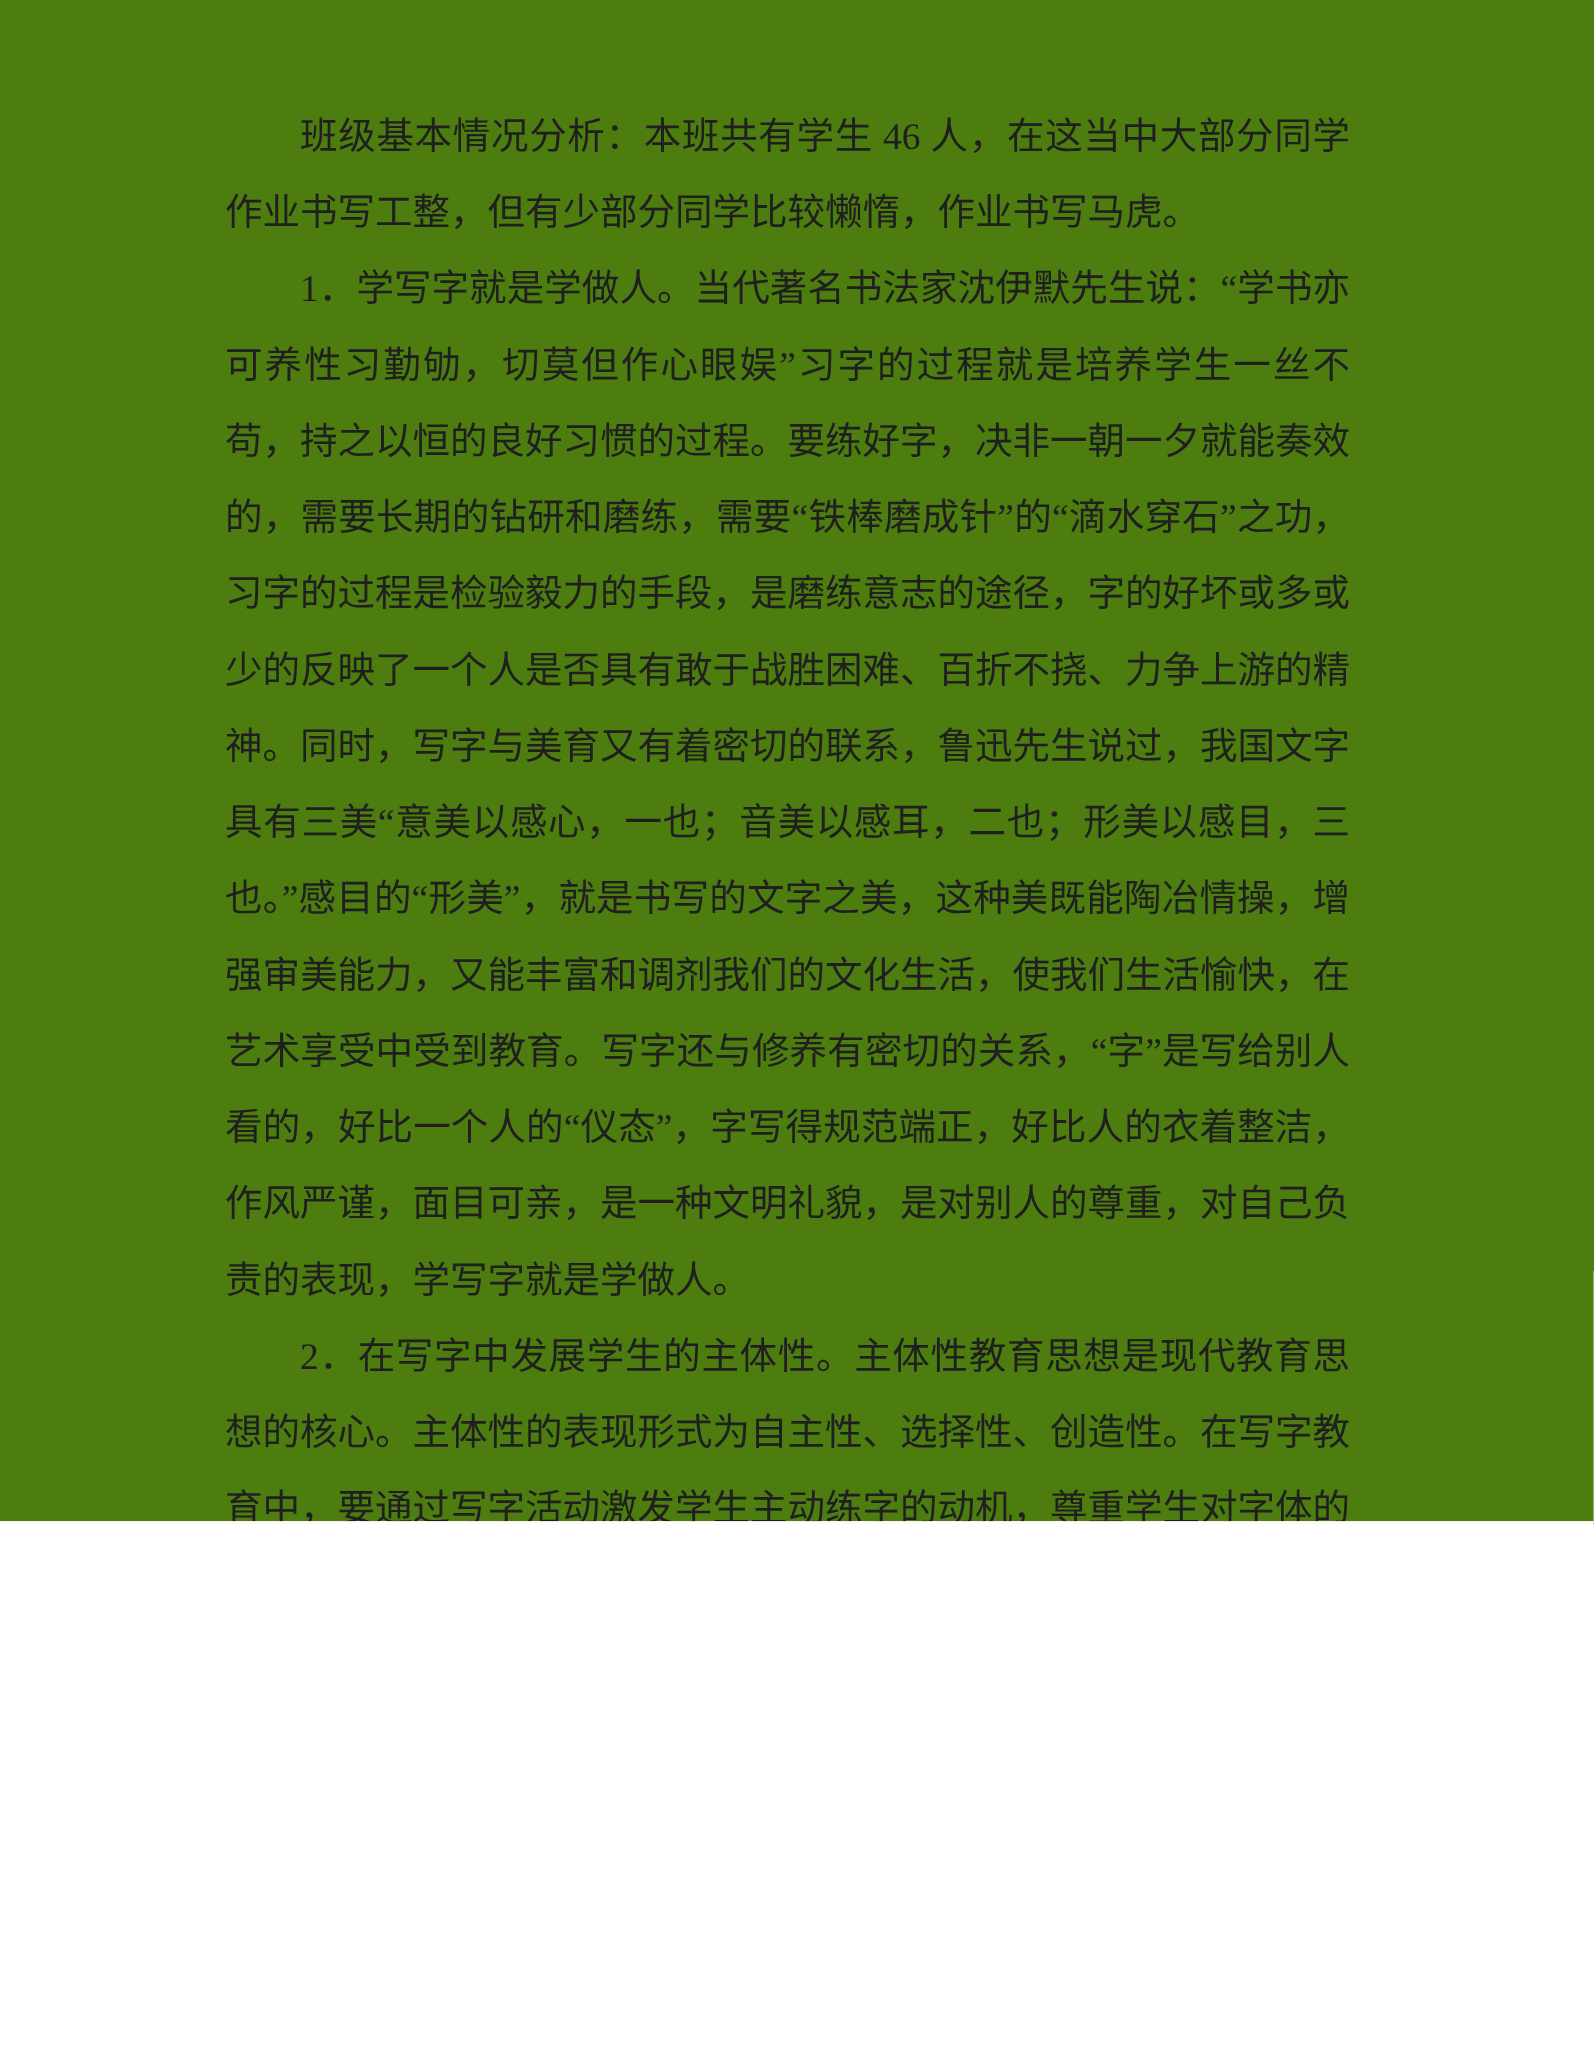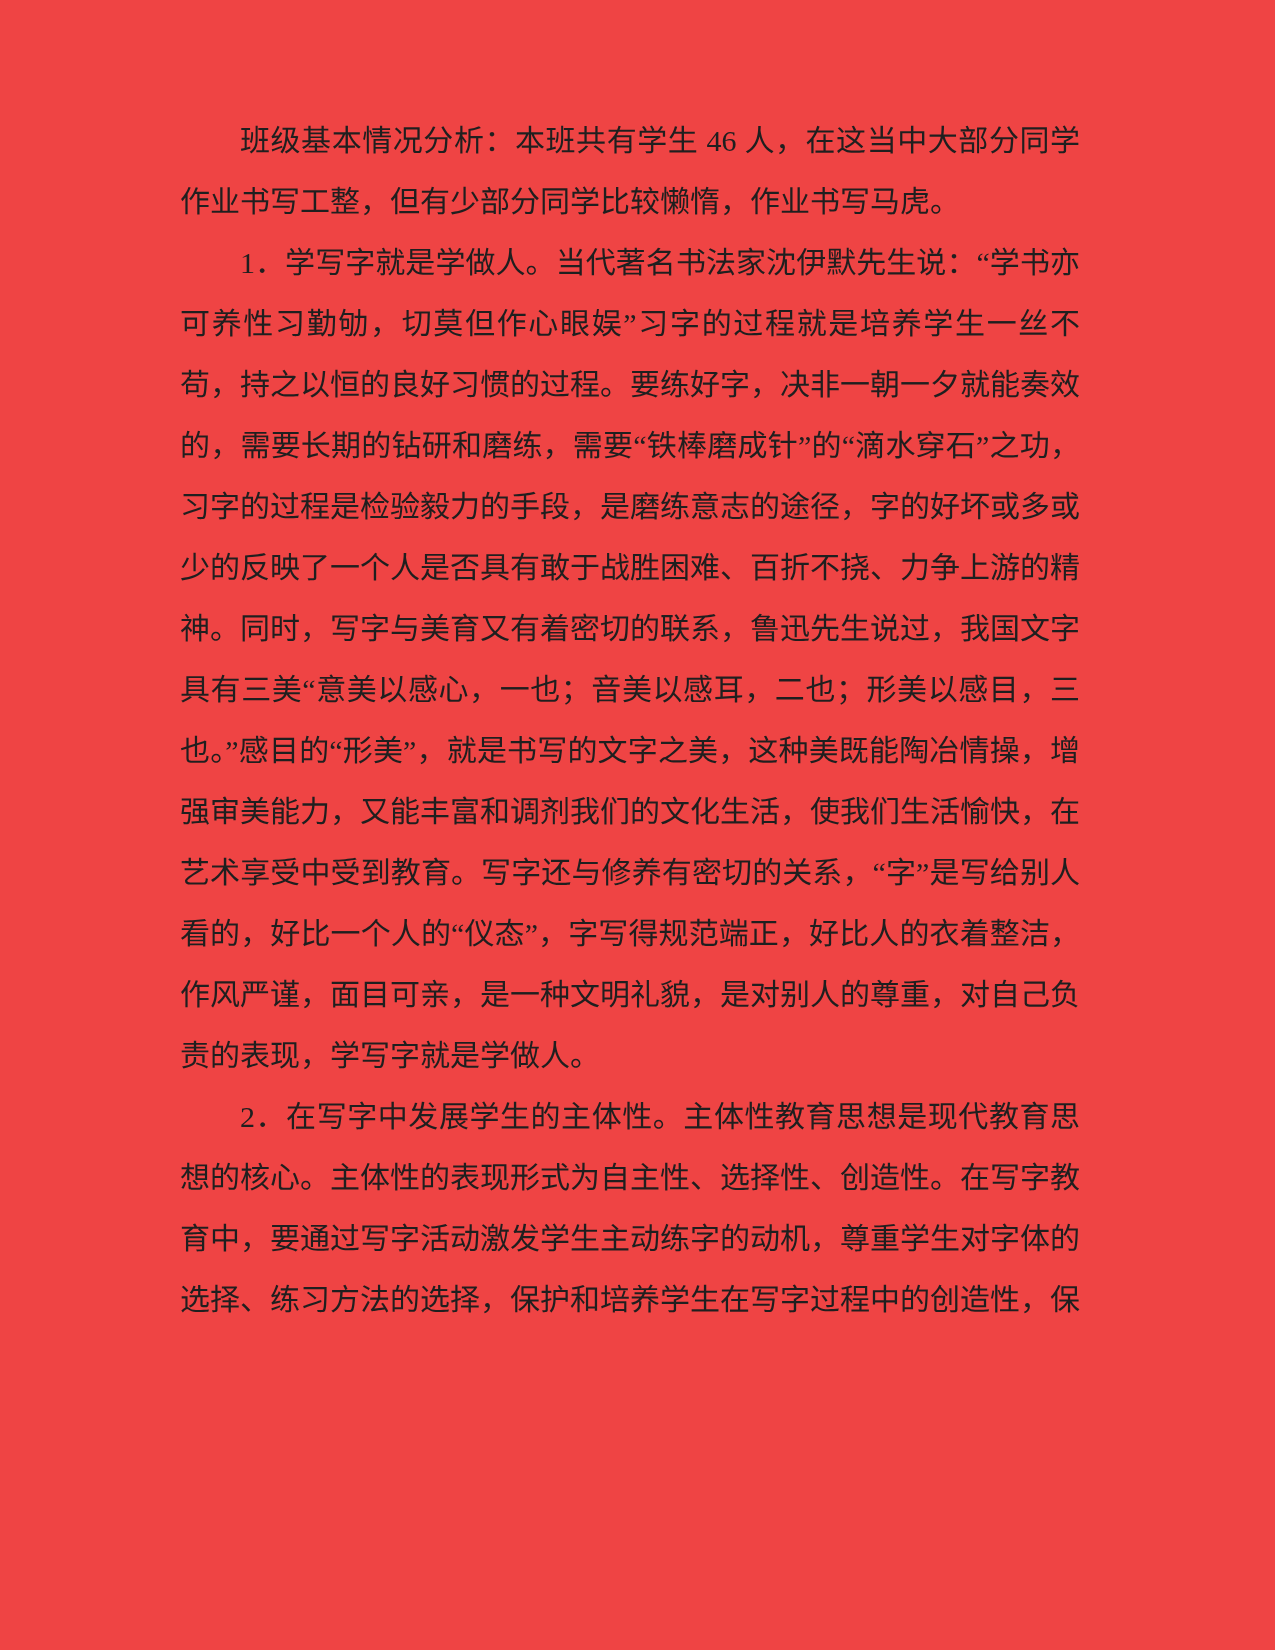--- a/index.html
+++ b/index.html
@@ -3,25 +3,25 @@
 <meta charset="utf-8">
 <style>
   html, body {
     margin: 0;
     padding: 0;
     background: #ffffff;
   }
   .page {
     position: relative;
     width: 1275px;
-    height: 1650px;
+    height: 1217px;
     margin: 0 auto;
-    background: #ef4444;
+    background: #4d7c0f;
     box-sizing: border-box;
-    padding: 110px 195px 112px 180px;
+    padding: 79px 195px 112px 180px;
     overflow: hidden;
   }
   .doc-content {
     width: 900px;
   }
   .doc-content p {
     margin: 0;
     padding: 0;
     font-family: "Liberation Serif", "DejaVu Serif", serif;
     font-size: 30px;

